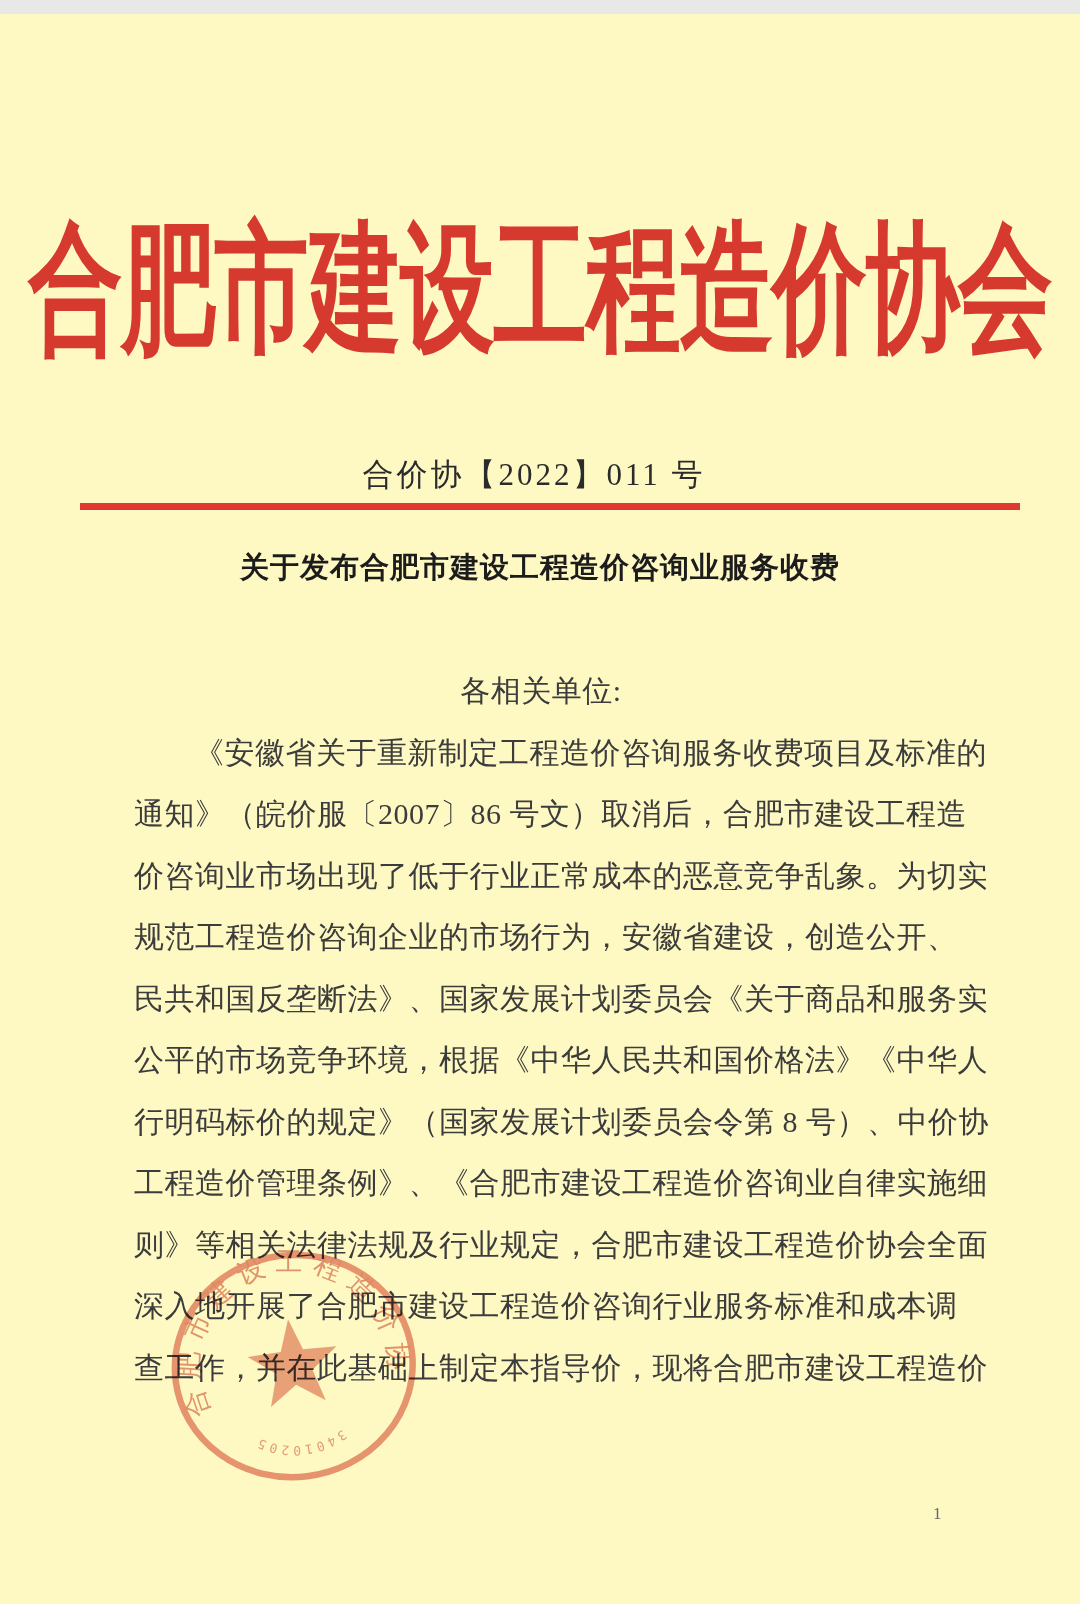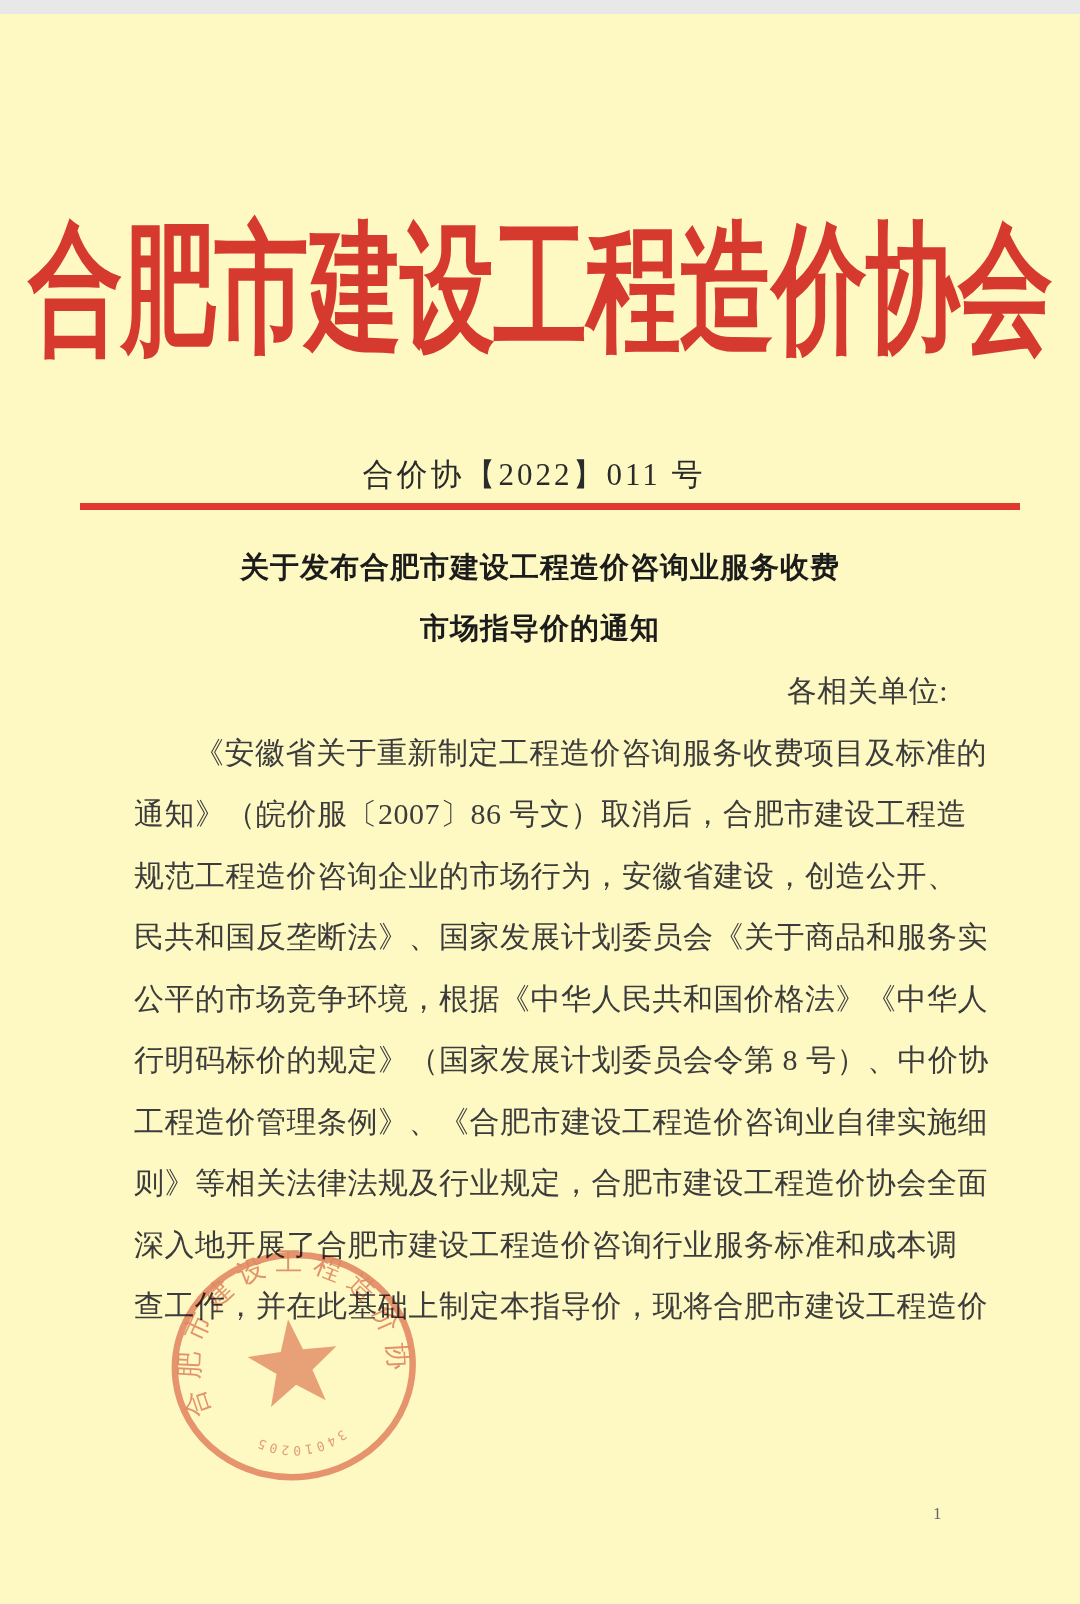--- a/index.html
+++ b/index.html
@@ -54,21 +54,21 @@
   .notice-title.line2 { top: 595px; }
   .body-block {
     position: absolute;
     top: 646px; left: 134px;
     width: 814px;
     font-size: 30px;
     line-height: 61.5px;
     color: #3c3c3c;
     letter-spacing: 0.5px;
   }
-  .salutation { text-align: right; }
+  .salutation { text-align: center; }
   .bline {
     text-align: justify;
     text-align-last: justify;
     white-space: nowrap;
   }
   .bline.first { text-indent: 2em; }
   .seal {
     position: absolute;
     top: 1234px; left: 168px;
     width: 252px; height: 240px;
@@ -89,26 +89,26 @@
 <div class="page">
 
   <div class="org-header">合肥市建设工程造价协会</div>
 
   <div class="doc-number">合价协【2022】011 号</div>
 
   <div class="red-rule"></div>
 
   <div class="notice-title line1">关于发布合肥市建设工程造价咨询业服务收费</div>
 
-  <div class="notice-title line2">市场指导价的通知</div>
 
   <div class="body-block">
     <div class="salutation">各相关单位:</div>
     <div class="bline first">《安徽省关于重新制定工程造价咨询服务收费项目及标准的</div>
     <div class="bline">通知》（皖价服〔2007〕86 号文）取消后，合肥市建设工程造</div>
+    <div class="bline">价咨询业市场出现了低于行业正常成本的恶意竞争乱象。为切实</div>
     <div class="bline">规范工程造价咨询企业的市场行为，安徽省建设，创造公开、</div>
     <div class="bline">民共和国反垄断法》、国家发展计划委员会《关于商品和服务实</div>
     <div class="bline">公平的市场竞争环境，根据《中华人民共和国价格法》《中华人</div>
     <div class="bline">行明码标价的规定》（国家发展计划委员会令第 8 号）、中价协</div>
     <div class="bline">工程造价管理条例》、《合肥市建设工程造价咨询业自律实施细</div>
     <div class="bline">则》等相关法律法规及行业规定，合肥市建设工程造价协会全面</div>
     <div class="bline">深入地开展了合肥市建设工程造价咨询行业服务标准和成本调</div>
     <div class="bline">查工作，并在此基础上制定本指导价，现将合肥市建设工程造价</div>
   </div>
 

